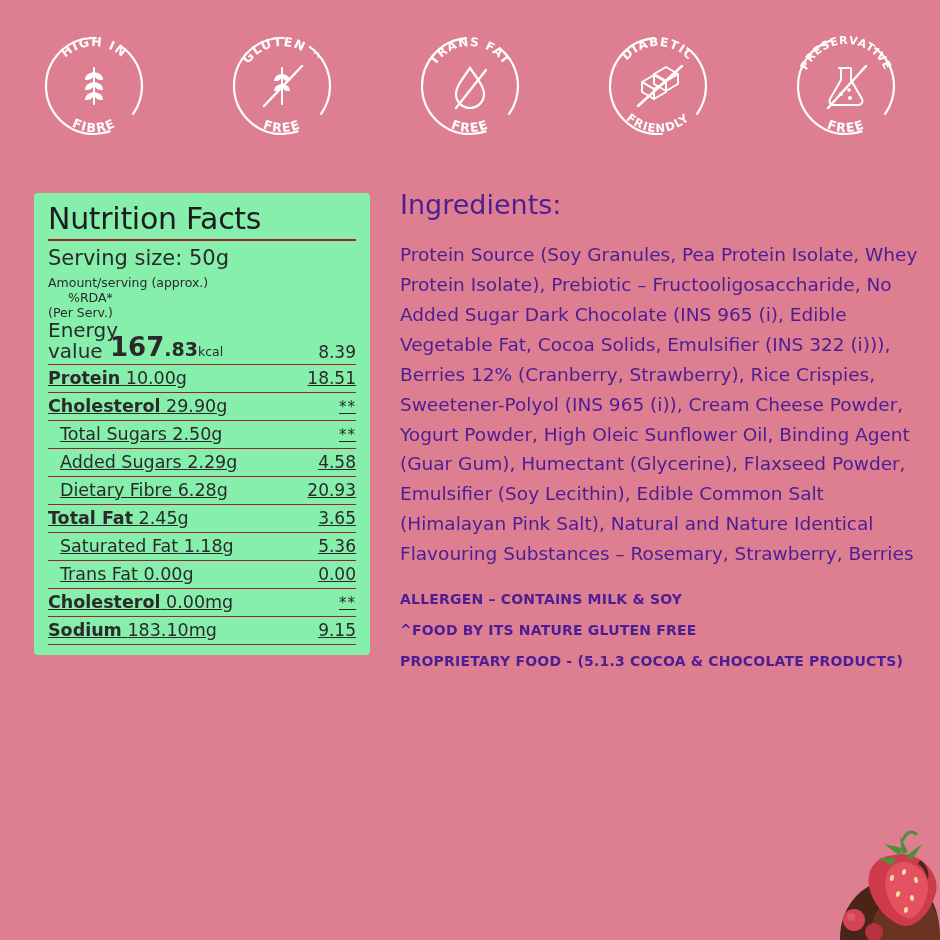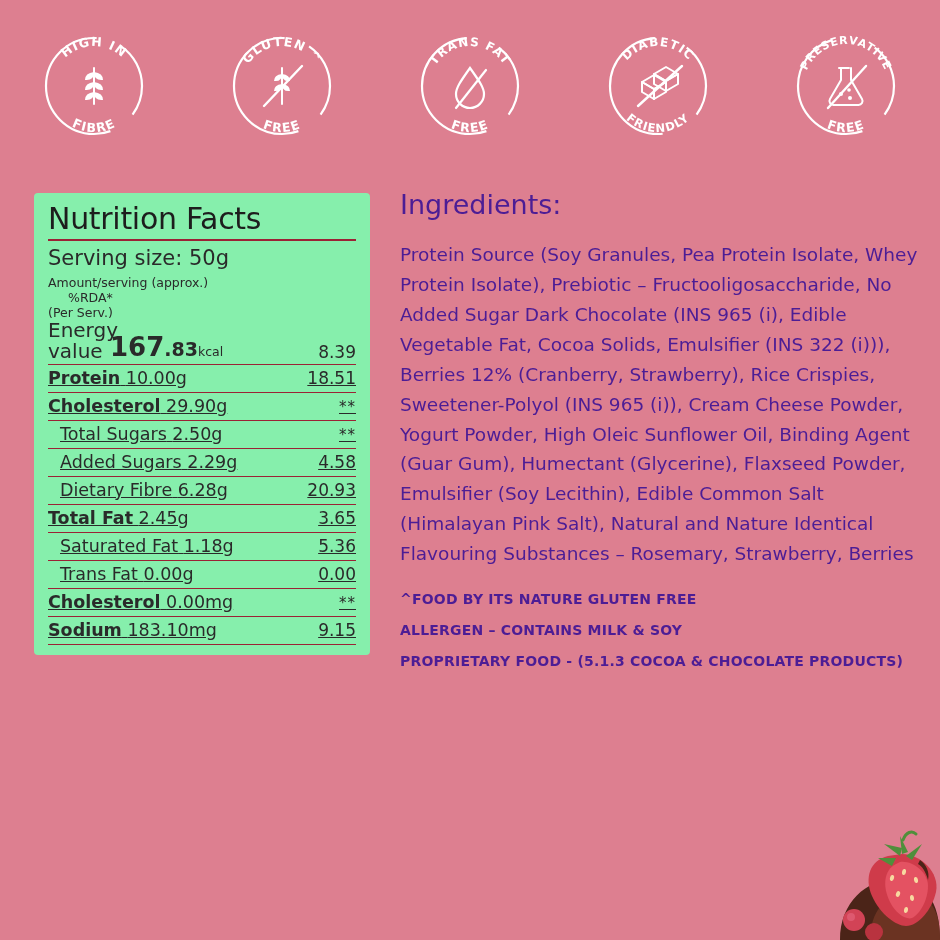--- a/index.html
+++ b/index.html
@@ -362,22 +362,22 @@
     <span class="name"><b>Sodium</b> <span>183.10mg</span></span>
     <span class="pct">9.15</span>
   </div>
 
 </div>
 
 <div class="ingredients">
   <div class="ing-title">Ingredients:</div>
   <div class="ing-body">Protein Source (Soy Granules, Pea Protein Isolate, Whey Protein Isolate), Prebiotic – Fructooligosaccharide, No Added Sugar Dark Chocolate (INS 965 (i), Edible Vegetable Fat, Cocoa Solids, Emulsifier (INS 322 (i))), Berries 12% (Cranberry, Strawberry), Rice Crispies, Sweetener-Polyol (INS 965 (i)), Cream Cheese Powder, Yogurt Powder, High Oleic Sunflower Oil, Binding Agent (Guar Gum), Humectant (Glycerine), Flaxseed Powder, Emulsifier (Soy Lecithin), Edible Common Salt (Himalayan Pink Salt), Natural and Nature Identical Flavouring Substances – Rosemary, Strawberry, Berries</div>
   <div class="ing-notes">
+    <div class="ing-note">ALLERGEN – CONTAINS MILK &amp; SOY</div>
     <div class="ing-note">^FOOD BY ITS NATURE GLUTEN FREE</div>
-    <div class="ing-note">ALLERGEN – CONTAINS MILK &amp; SOY</div>
     <div class="ing-note">PROPRIETARY FOOD -  (5.1.3 COCOA &amp; CHOCOLATE PRODUCTS)</div>
   </div>
 </div>
 
 <div class="art">
   <svg width="220" height="180" viewBox="0 0 220 180" aria-hidden="true">
 
     <path d="M120 180 C 120 140, 150 118, 176 120 C 205 122, 220 140, 220 180 Z" fill="#4b2418"></path>
     <path d="M150 180 C 150 150, 168 132, 190 134 C 212 136, 220 152, 220 180 Z" fill="#6b3322"></path>
 

